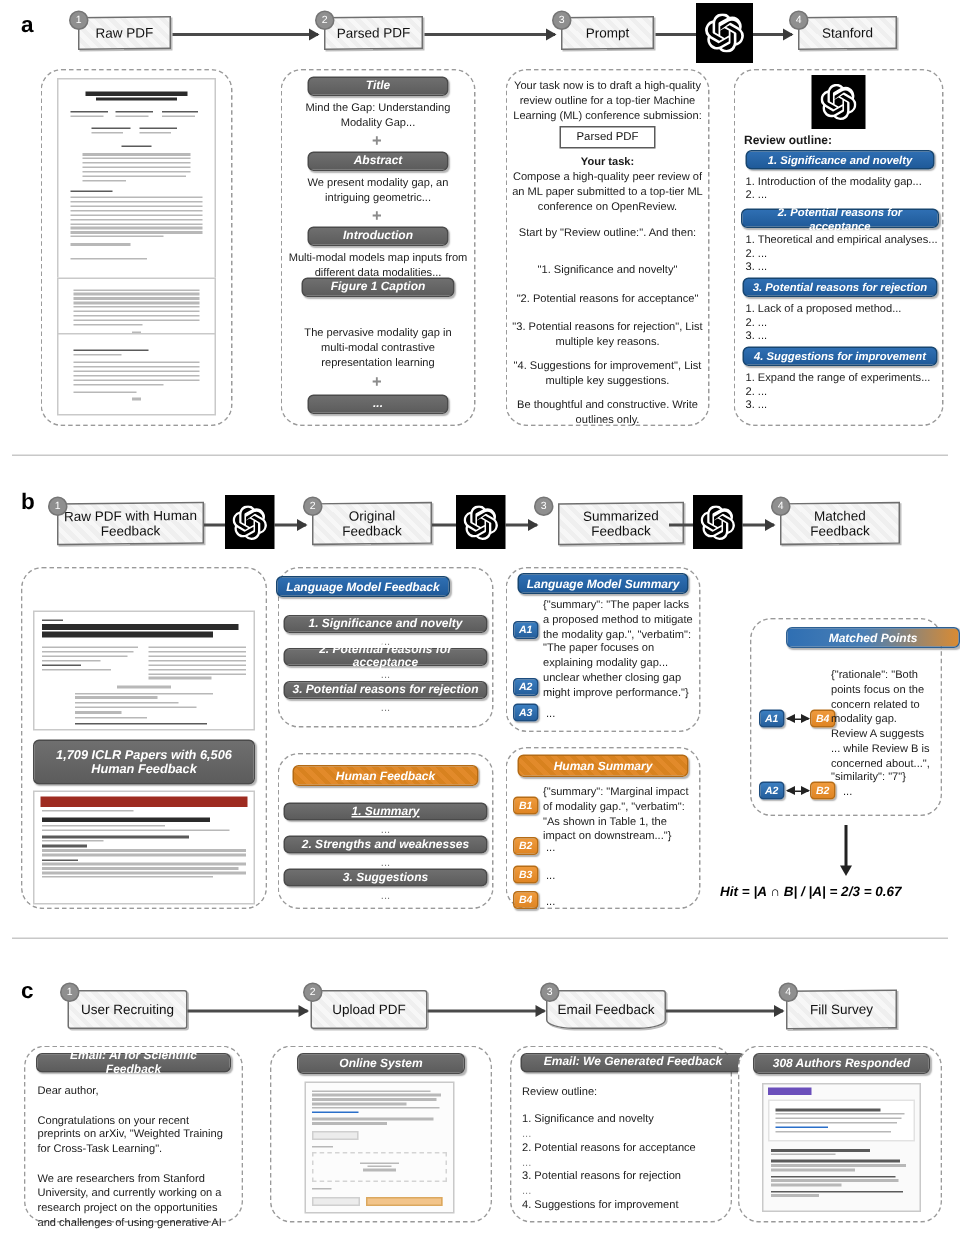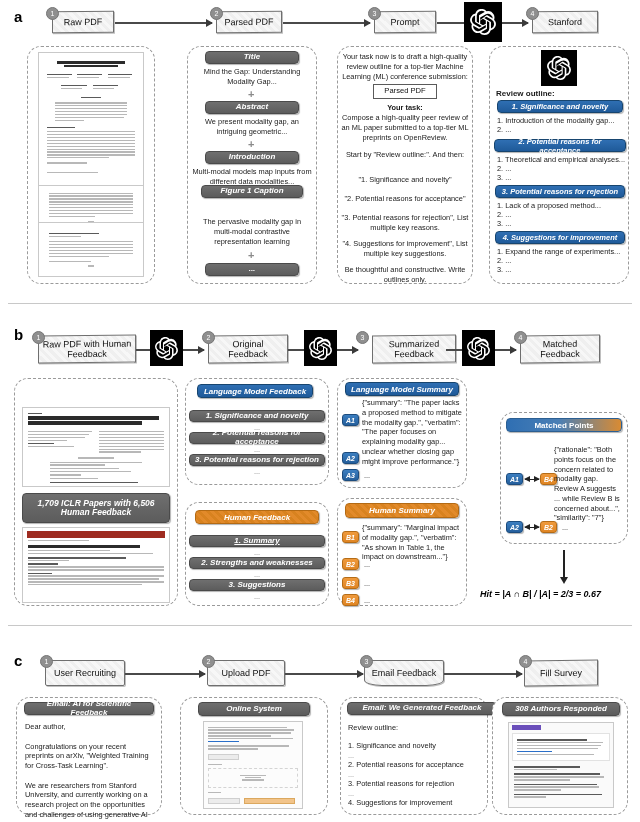--- a/index.html
+++ b/index.html
@@ -136,24 +136,26 @@
     text-align: center;
     box-shadow: 1px 1px 1px rgba(0,0,0,0.30);
     padding: 0 3px;
   }
   .gradpill {
     position: absolute;
     background: linear-gradient(90deg, #2f6fb3 0%, #4a7fb5 45%, #d98b33 100%);
     border: 1px solid #2c5f92;
     border-radius: 4px;
     color: #fff;
+    font-style: italic;
     font-weight: bold;
     font-size: 8px;
     display: flex; align-items: center; justify-content: center;
     box-shadow: 1px 1px 1px rgba(0,0,0,0.30);
+    margin-left: 18px;
   }
 
   .txt {
     position: absolute;
     font-size: 7.4px;
     color: #1a1a1a;
     line-height: 1.32;
   }
   .txt.center { text-align: center; }
   .txt.bold { font-weight: bold; }
@@ -361,21 +363,21 @@
   <div class="greypill" style="left:201px;top:185px;width:102px;height:13px;">Figure 1 Caption</div>
   <div class="txt center" style="left:196px;top:217px;width:112px;">The pervasive modality gap in multi-modal contrastive representation learning</div>
   <div class="plus" style="left:248px;top:250px;">+</div>
 
   <div class="greypill" style="left:205px;top:263px;width:94px;height:13px;">...</div>
 
   <div class="dashbox" style="left:337px;top:46px;width:136px;height:238px;"></div>
   <div class="txt center" style="left:342px;top:52px;width:126px;">Your task now is to draft a high-quality review outline for a top-tier Machine Learning (ML) conference submission:</div>
   <div class="flowbox" style="left:373px;top:84px;width:64px;height:15px;font-size:7.6px;background:#fff;border:1px solid #5a5a5a;box-shadow:none;">Parsed PDF</div>
   <div class="txt center bold" style="left:342px;top:103px;width:126px;">Your task:</div>
-  <div class="txt center" style="left:340px;top:113px;width:130px;">Compose a high-quality peer review of an ML paper submitted to a top-tier ML preprints on OpenReview.</div>
+  <div class="txt center" style="left:340px;top:113px;width:130px;">Compose a high-quality peer review of an ML paper submitted to a top-tier ML conference on OpenReview.</div>
   <div class="txt center" style="left:342px;top:150px;width:126px;">Start by "Review outline:". And then:</div>
   <div class="txt center" style="left:342px;top:175px;width:126px;">"1. Significance and novelty"</div>
   <div class="txt center" style="left:340px;top:194px;width:130px;">"2. Potential reasons for acceptance"</div>
   <div class="txt center" style="left:340px;top:213px;width:130px;">"3. Potential reasons for rejection", List multiple key reasons.</div>
   <div class="txt center" style="left:340px;top:239px;width:130px;">"4. Suggestions for improvement", List multiple key suggestions.</div>
   <div class="txt center" style="left:340px;top:265px;width:130px;">Be thoughtful and constructive. Write outlines only.</div>
 
   <div class="dashbox" style="left:489px;top:46px;width:140px;height:238px;"></div>
   <div class="gpt" style="left:541px;top:50px;width:36px;height:36px;">
     <svg width="24" height="24" viewBox="0 0 24 24">
@@ -492,21 +494,21 @@
       <div class="pline" style="width:100%;"></div>
       <div class="pline dark" style="width:18%;margin-top:2px;"></div>
       <div class="pline" style="width:100%;"></div>
       <div class="pline" style="width:96%;"></div>
       <div class="pline" style="width:100%;"></div>
       <div class="pline" style="width:84%;"></div>
     </div>
   </div>
 
   <div class="dashbox" style="left:185px;top:378px;width:144px;height:107px;"></div>
-  <div class="bluepill" style="left:197px;top:384px;width:116px;height:14px;font-size:8px;">Language Model Feedback</div>
+  <div class="bluepill" style="left:184px;top:384px;width:116px;height:14px;font-size:8px;">Language Model Feedback</div>
   <div class="greypill" style="left:189px;top:410px;width:136px;height:12px;">1. Significance and novelty</div>
   <div class="txt center" style="left:189px;top:423px;width:136px;color:#777;">...</div>
   <div class="greypill" style="left:189px;top:432px;width:136px;height:12px;">2. Potential reasons for acceptance</div>
   <div class="txt center" style="left:189px;top:445px;width:136px;color:#777;">...</div>
   <div class="greypill" style="left:189px;top:454px;width:136px;height:12px;">3. Potential reasons for rejection</div>
   <div class="txt center" style="left:189px;top:467px;width:136px;color:#777;">...</div>
 
   <div class="dashbox" style="left:185px;top:502px;width:144px;height:104px;"></div>
   <div class="orangepill" style="left:195px;top:510px;width:124px;height:14px;">Human Feedback</div>
   <div class="greypill" style="left:189px;top:535px;width:136px;height:12px;text-decoration:underline;">1. Summary</div>

